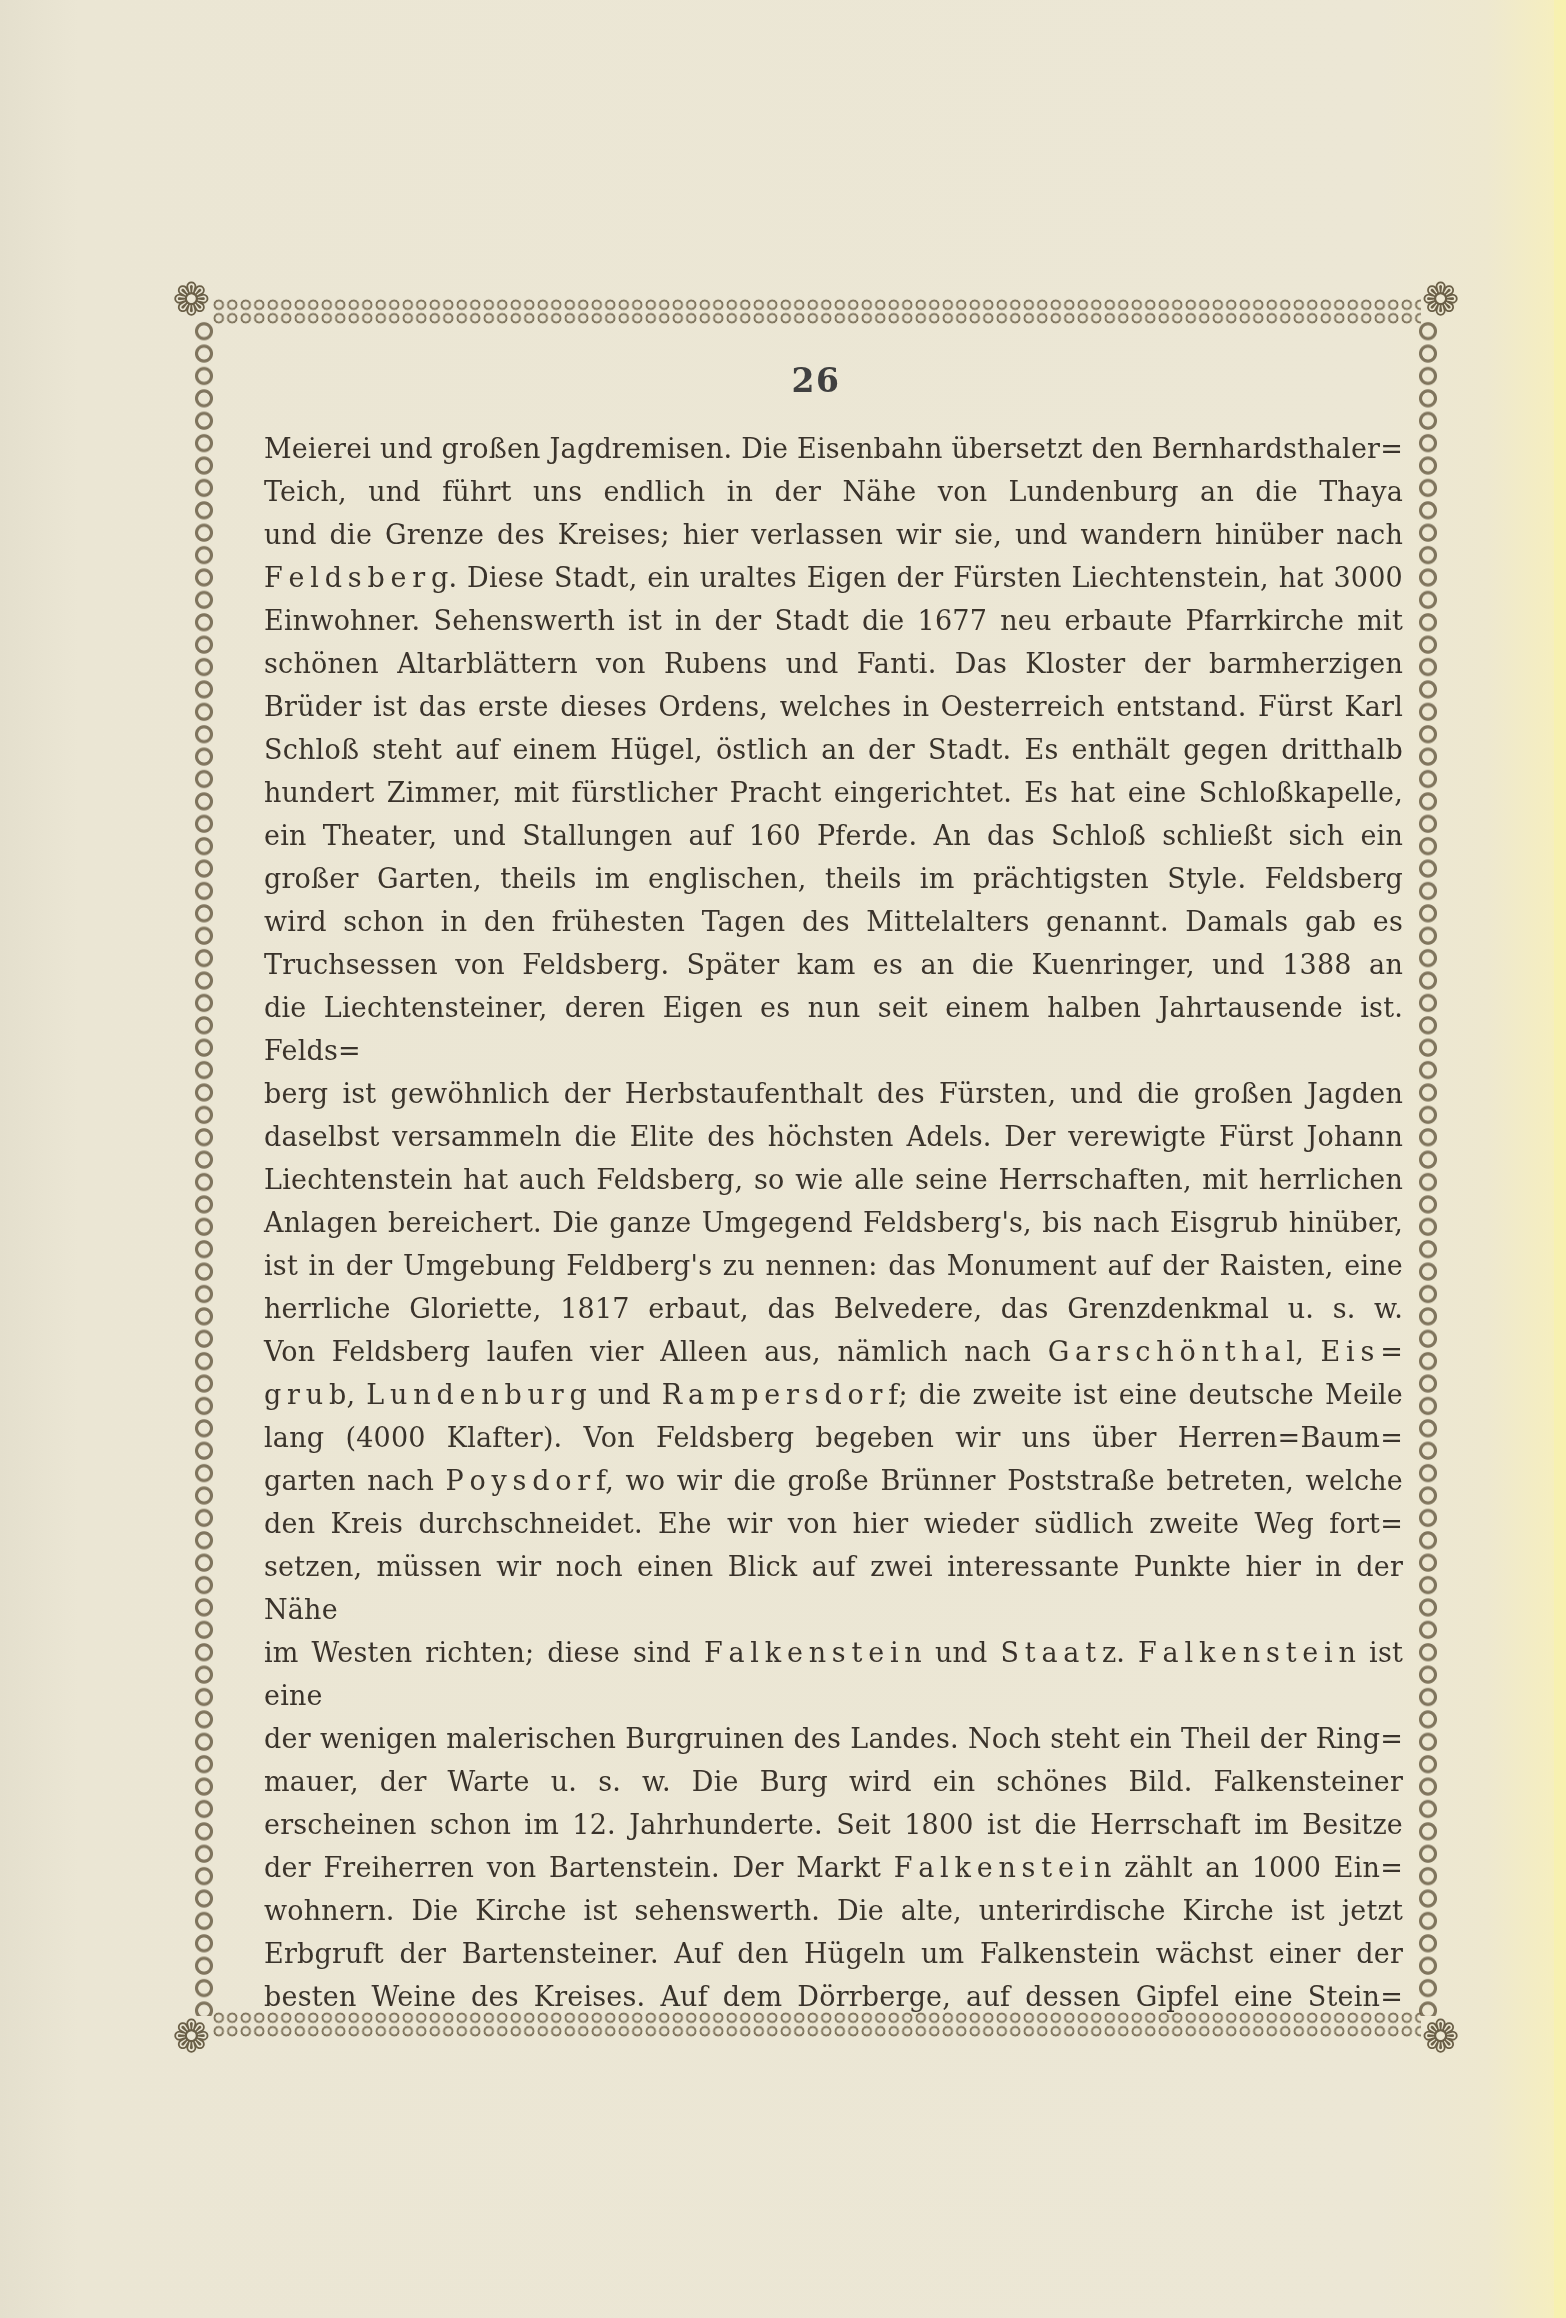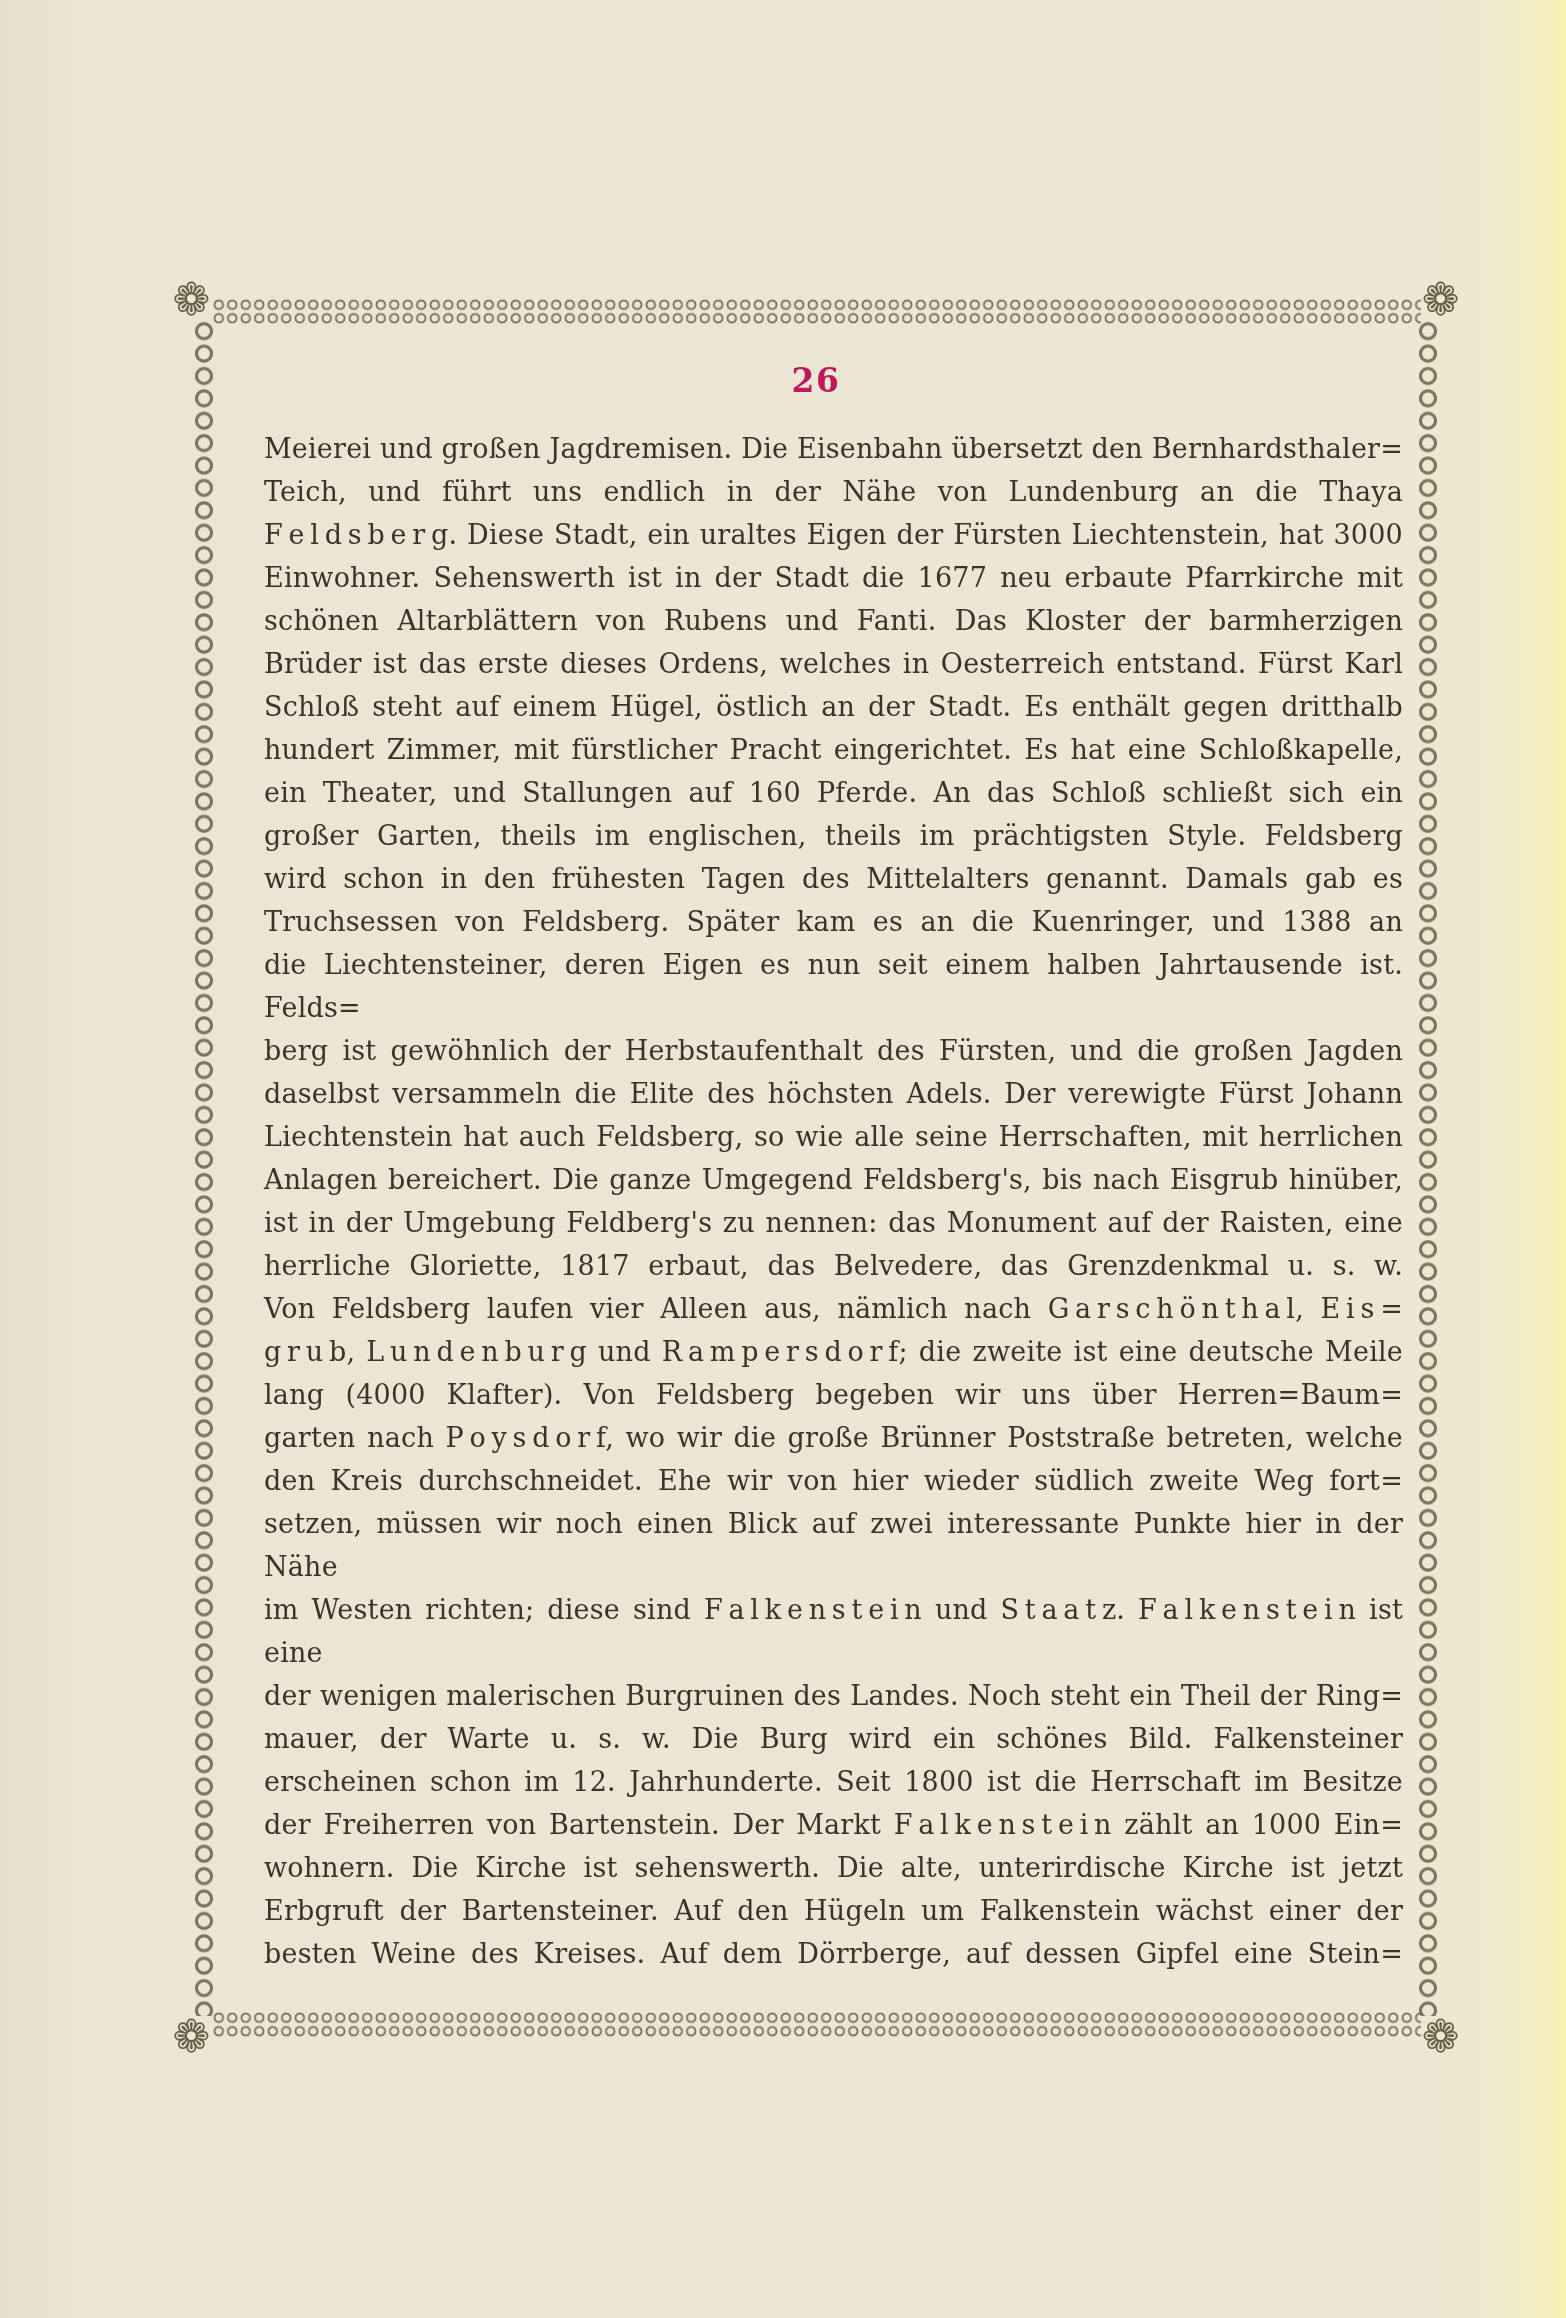--- a/index.html
+++ b/index.html
@@ -29,21 +29,21 @@
   .rosette{
     position:absolute;font-family:"DejaVu Sans", sans-serif;
     font-size:45px;line-height:1;color:#6a5f47;
   }
   .rosette.tl{left:-19.5px;top:-21px;}
   .rosette.tr{right:-19.5px;top:-21px;}
   .rosette.bl{left:-19.5px;bottom:-21px;}
   .rosette.br{right:-19.5px;bottom:-21px;}
   .page-number{
     position:absolute;top:63px;left:0;right:0;text-align:center;
-    font-size:33px;font-weight:bold;color:#be185d;letter-spacing:1.5px;
+    font-size:33px;font-weight:bold;color:#404040;letter-spacing:1.5px;
   }
   .textblock{
     position:absolute;top:129px;left:72px;right:37px;
   }
   .line{
     font-size:27px;line-height:43px;color:#3a332b;
     text-align:justify;text-align-last:justify;
     letter-spacing:0.2px;
   }
   .page-edge{
@@ -65,20 +65,21 @@
   <span class="rosette tl">❁</span>
   <span class="rosette tr">❁</span>
   <span class="rosette bl">❁</span>
   <span class="rosette br">❁</span>
 
   <div class="page-number">26</div>
 
   <div class="textblock">
     <div class="line">Meierei und großen Jagdremisen. Die Eisenbahn übersetzt den Bernhardsthaler=</div>
     <div class="line">Teich, und führt uns endlich in der Nähe von Lundenburg an die Thaya</div>
+    <div class="line">und die Grenze des Kreises; hier verlassen wir sie, und wandern hinüber nach</div>
     <div class="line">F e l d s b e r g. Diese Stadt, ein uraltes Eigen der Fürsten Liechtenstein, hat 3000</div>
     <div class="line">Einwohner. Sehenswerth ist in der Stadt die 1677 neu erbaute Pfarrkirche mit</div>
     <div class="line">schönen Altarblättern von Rubens und Fanti. Das Kloster der barmherzigen</div>
     <div class="line">Brüder ist das erste dieses Ordens, welches in Oesterreich entstand. Fürst Karl</div>
     <div class="line">Schloß steht auf einem Hügel, östlich an der Stadt. Es enthält gegen dritthalb</div>
     <div class="line">hundert Zimmer, mit fürstlicher Pracht eingerichtet. Es hat eine Schloßkapelle,</div>
     <div class="line">ein Theater, und Stallungen auf 160 Pferde. An das Schloß schließt sich ein</div>
     <div class="line">großer Garten, theils im englischen, theils im prächtigsten Style. Feldsberg</div>
     <div class="line">wird schon in den frühesten Tagen des Mittelalters genannt. Damals gab es</div>
     <div class="line">Truchsessen von Feldsberg. Später kam es an die Kuenringer, und 1388 an</div>

